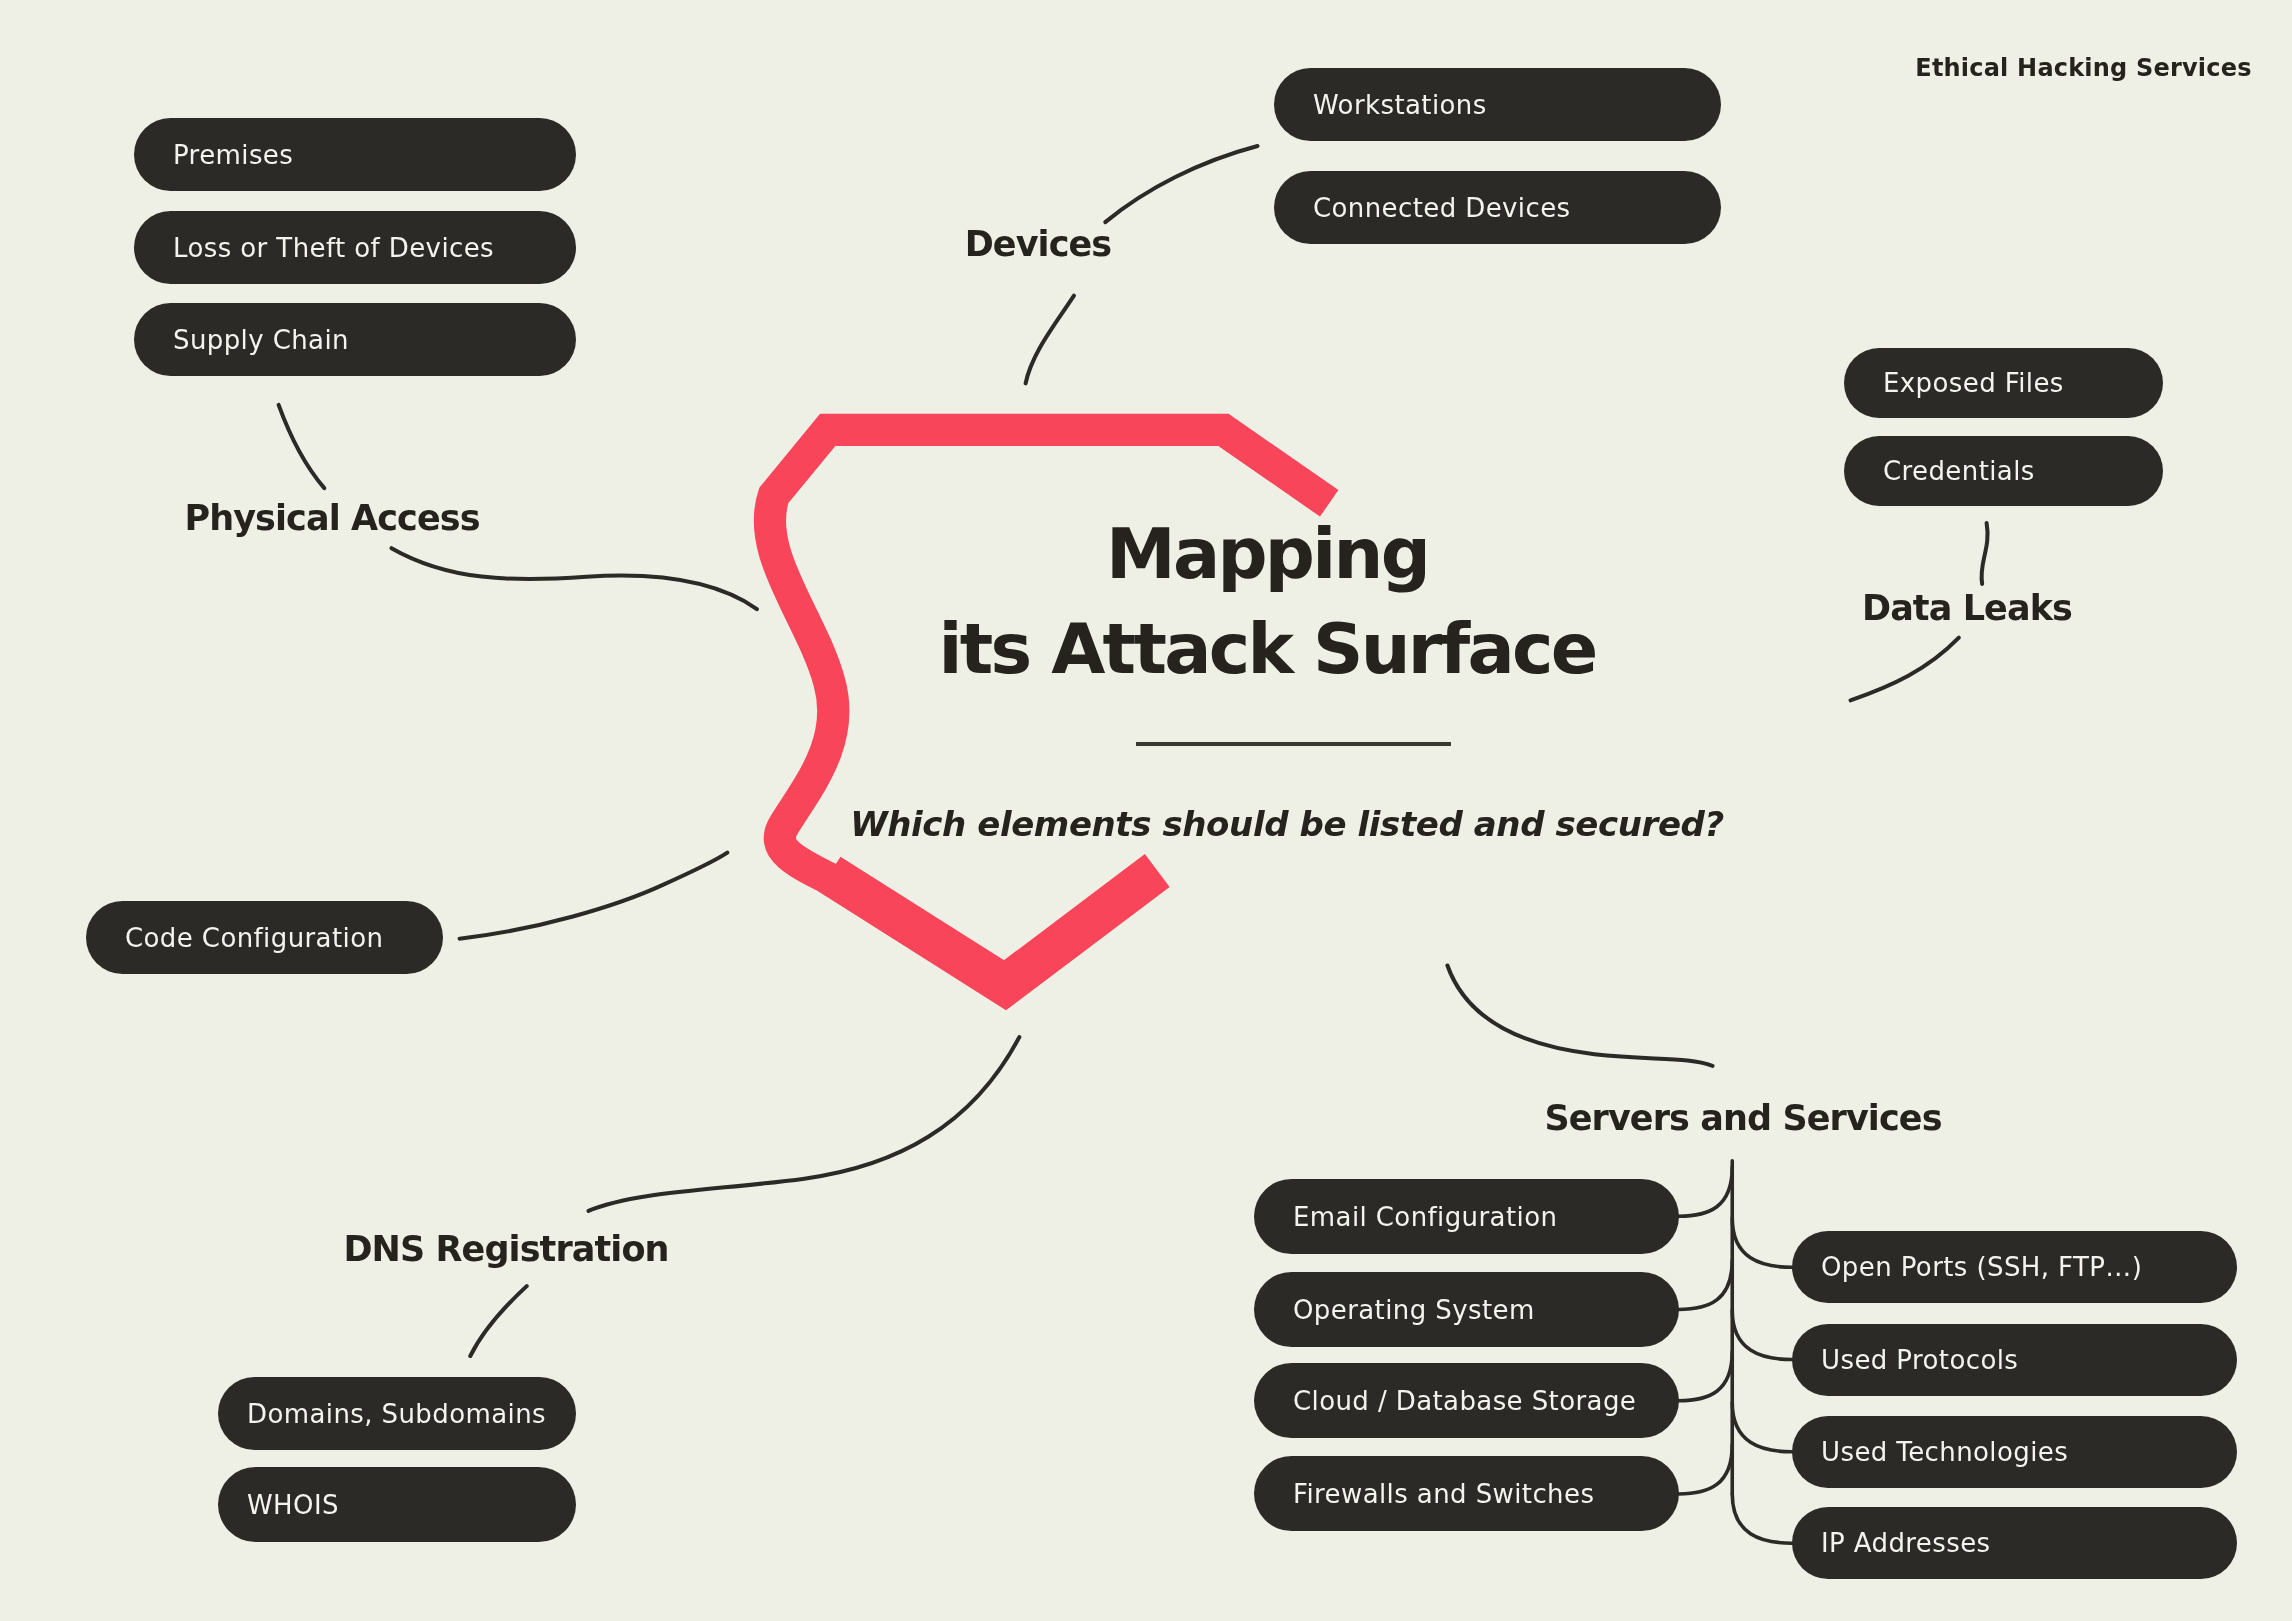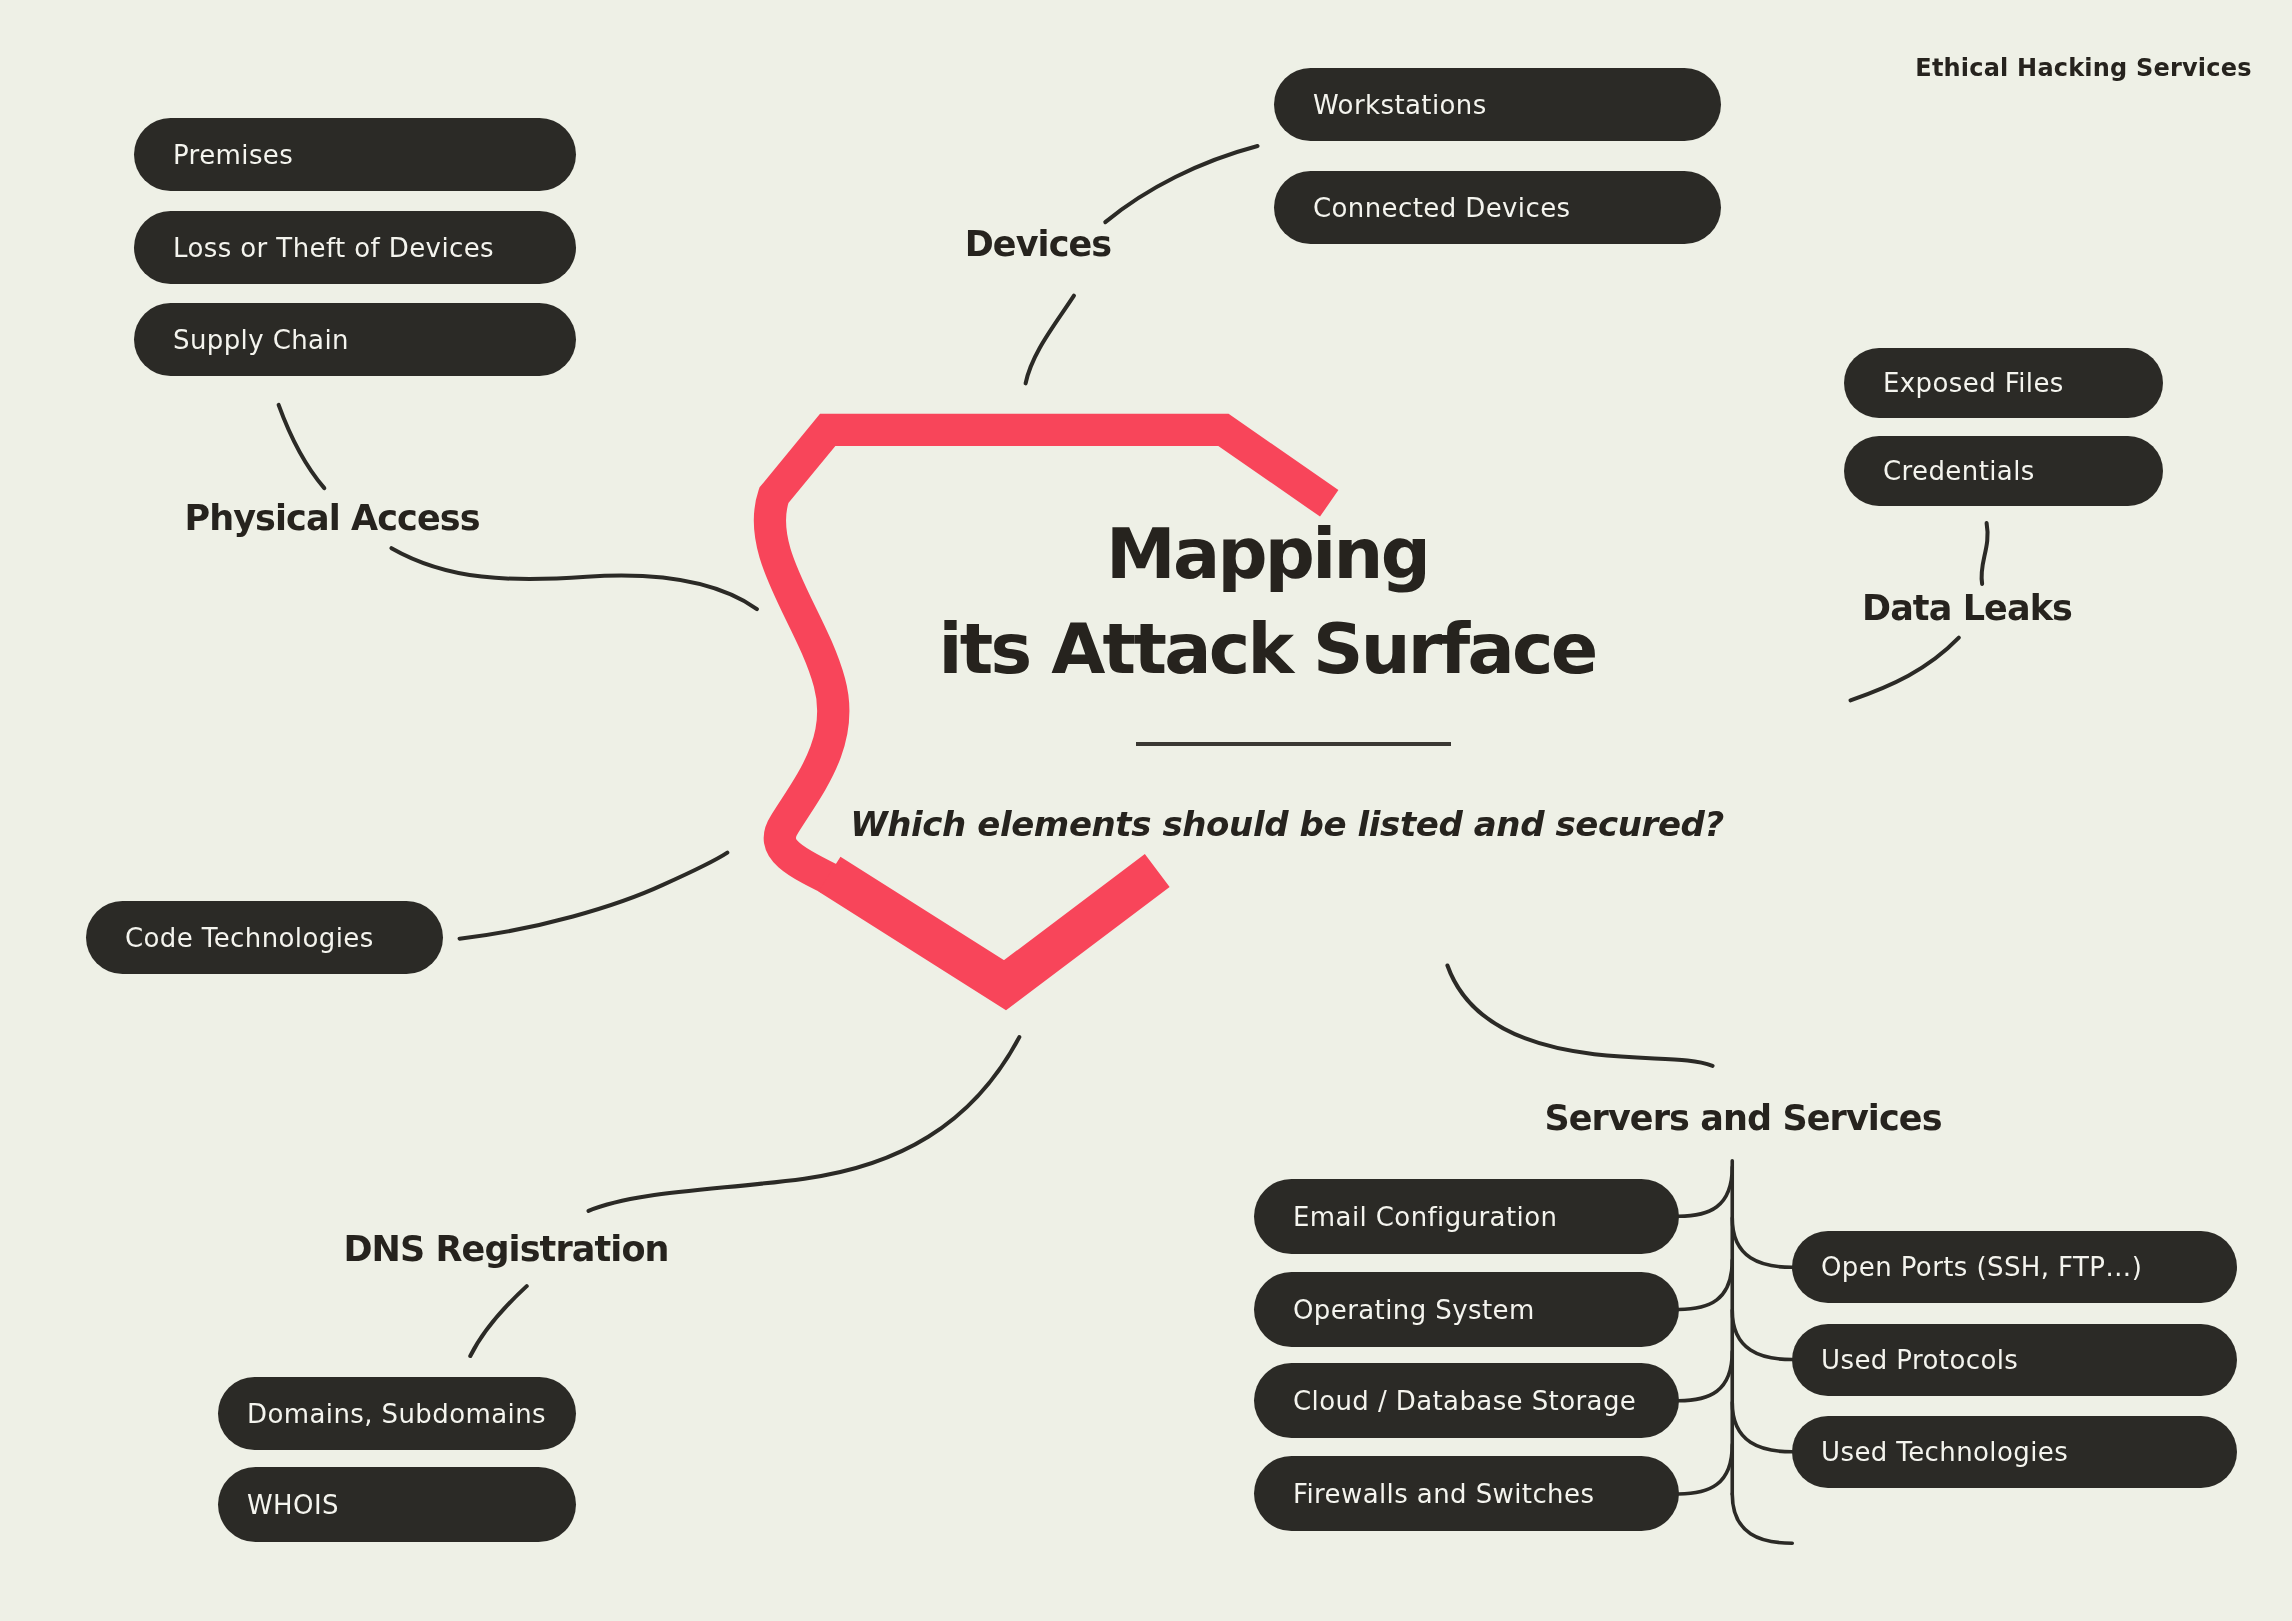--- a/index.html
+++ b/index.html
@@ -158,28 +158,29 @@
   <div class="pill" style="left:134px;top:118px;width:442px;height:73px;">Premises</div>
   <div class="pill" style="left:134px;top:211px;width:442px;height:73px;">Loss or Theft of Devices</div>
   <div class="pill" style="left:134px;top:303px;width:442px;height:73px;">Supply Chain</div>
 
   <div class="pill" style="left:1274px;top:68px;width:447px;height:73px;">Workstations</div>
   <div class="pill" style="left:1274px;top:159px;width:447px;height:73px;margin-top:12px;">Connected Devices</div>
 
   <div class="pill" style="left:1844px;top:348px;width:319px;height:70px;">Exposed Files</div>
   <div class="pill" style="left:1844px;top:436px;width:319px;height:70px;">Credentials</div>
 
-  <div class="pill" style="left:86px;top:901px;width:357px;height:73px;">Code Technologies</div>
+  <div class="pill" style="left:86px;top:901px;width:357px;height:73px;">Code Configuration</div>
 
   <div class="pill tight" style="left:218px;top:1377px;width:358px;height:73px;">Domains, Subdomains</div>
   <div class="pill tight" style="left:218px;top:1467px;width:358px;height:75px;">WHOIS</div>
 
   <div class="pill" style="left:1254px;top:1179px;width:425px;height:75px;">Email Configuration</div>
   <div class="pill" style="left:1254px;top:1272px;width:425px;height:75px;">Operating System</div>
   <div class="pill" style="left:1254px;top:1363px;width:425px;height:75px;">Cloud / Database Storage</div>
   <div class="pill" style="left:1254px;top:1456px;width:425px;height:75px;">Firewalls and Switches</div>
 
   <div class="pill tight" style="left:1792px;top:1231px;width:445px;height:72px;">Open Ports (SSH, FTP…)</div>
   <div class="pill tight" style="left:1792px;top:1324px;width:445px;height:72px;">Used Protocols</div>
   <div class="pill tight" style="left:1792px;top:1416px;width:445px;height:72px;">Used Technologies</div>
+  <div class="pill tight" style="left:1792px;top:1507px;width:445px;height:72px;">IP Addresses</div>
 
 </div>
 
 
 </body></html>

